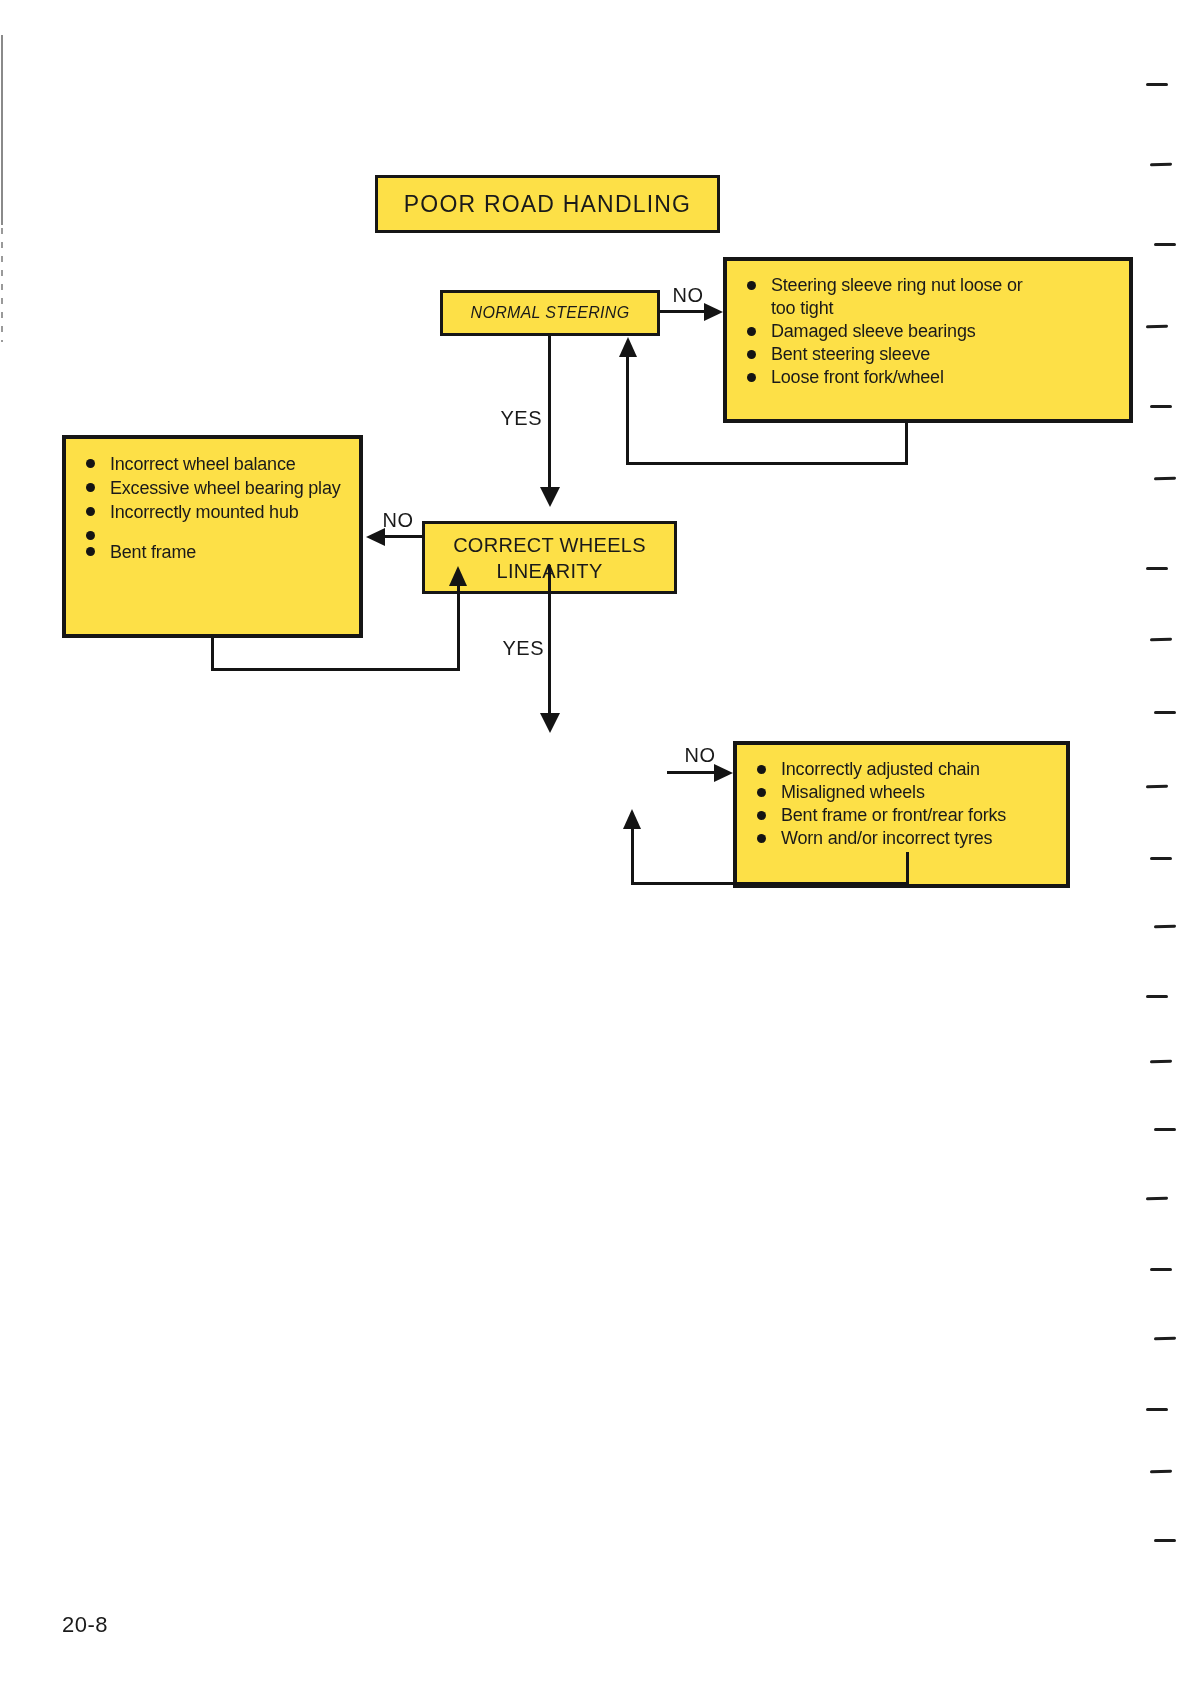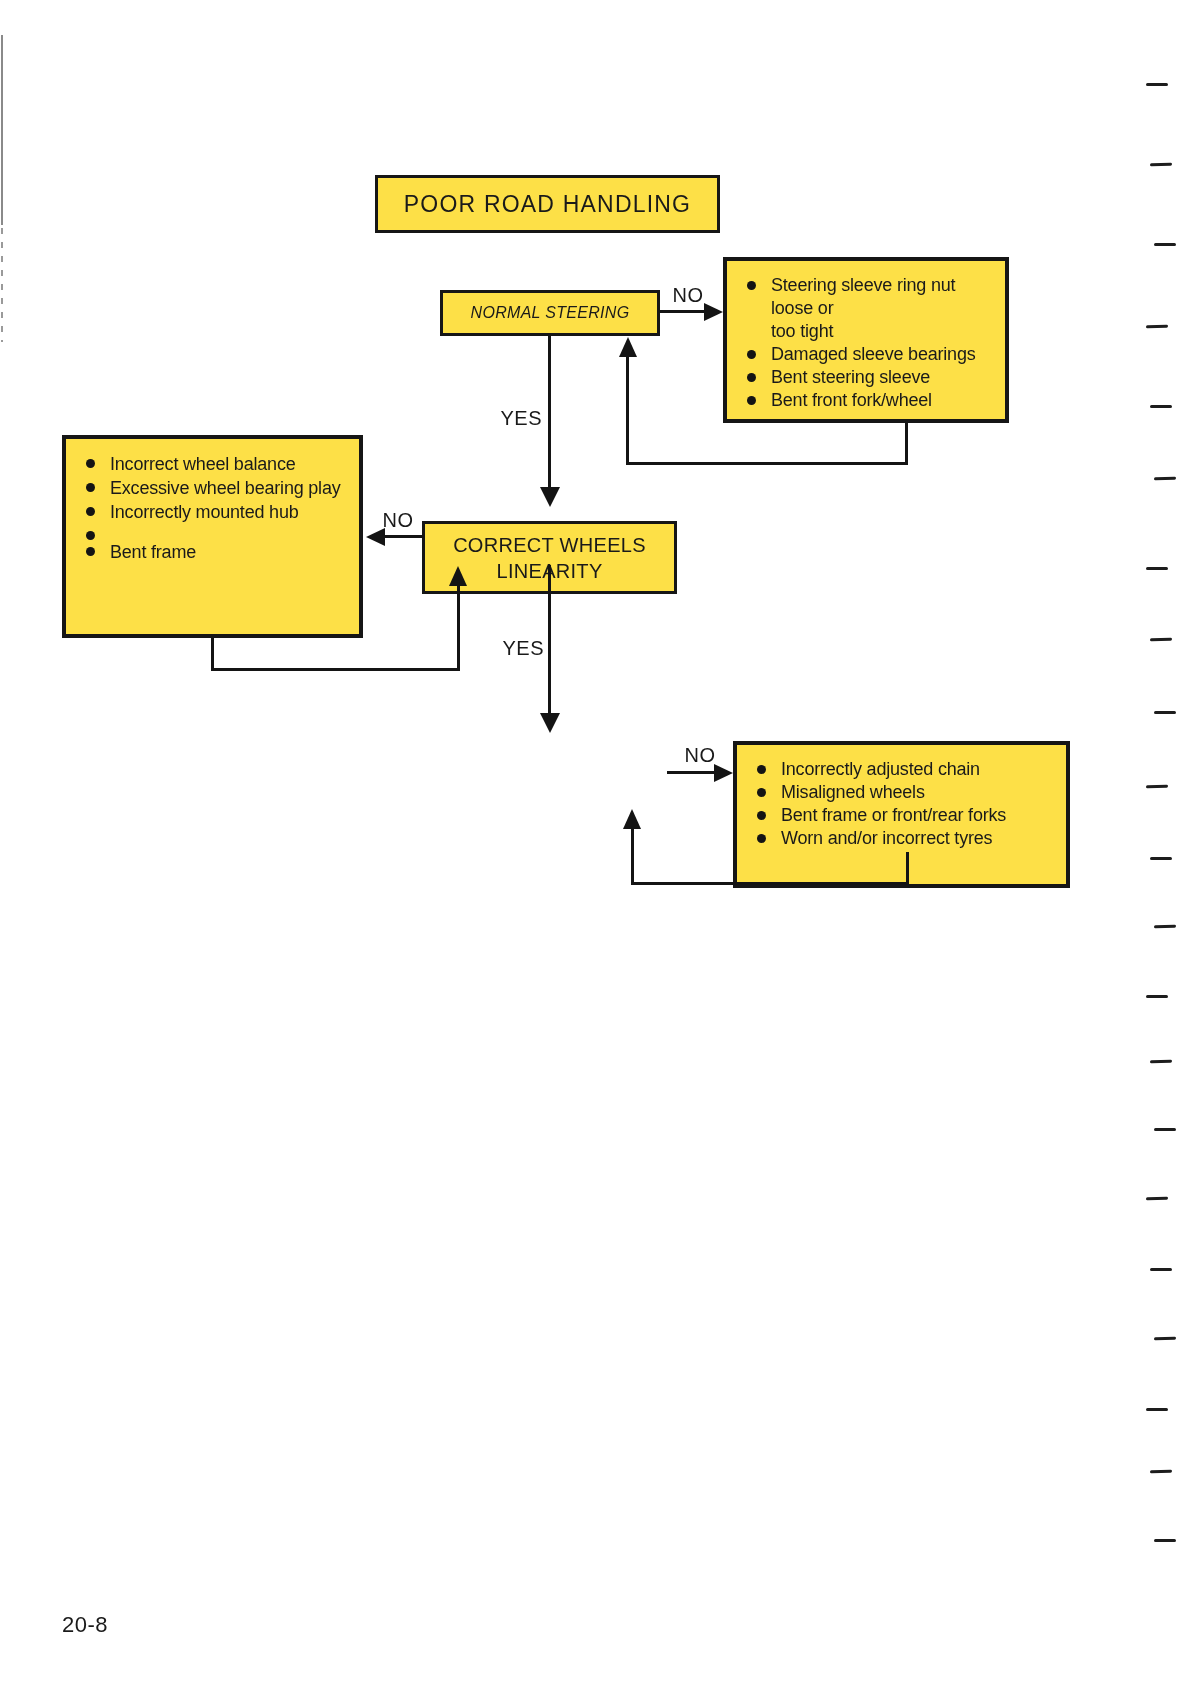--- a/index.html
+++ b/index.html
@@ -72,37 +72,37 @@
   <div class="box node" style="left:440px; top:290px; width:220px; height:46px;">
     <span class="node-label" style="font-size:16px;font-style:italic;">NORMAL STEERING</span>
   </div>
 
   <div class="box node" style="left:422px; top:521px; width:255px; height:73px;">
     <span class="node-label" style="font-size:20px; line-height:26px;">CORRECT WHEELS
 LINEARITY</span>
   </div>
 
 
-  <div class="box cause" id="cause-steering" style="left:723px; top:257px; width:286px; height:166px;">
+  <div class="box cause" id="cause-steering" style="left:723px; top:257px; width:410px; height:166px;">
     <div class="bullet-row">
       <span class="dot"></span>
       <span class="bt">Steering sleeve ring nut loose or
 too tight</span>
     </div>
     <div class="bullet-row">
       <span class="dot"></span>
       <span class="bt">Damaged sleeve bearings</span>
     </div>
     <div class="bullet-row">
       <span class="dot"></span>
       <span class="bt">Bent steering sleeve</span>
     </div>
     <div class="bullet-row">
       <span class="dot"></span>
-      <span class="bt">Bent front fork/wheel</span>
+      <span class="bt">Loose front fork/wheel</span>
     </div>
   </div>
 
   <div class="box cause" id="cause-wheels" style="left:62px; top:435px; width:301px; height:203px;">
     <div class="bullet-row">
       <span class="dot"></span>
       <span class="bt">Incorrect wheel balance</span>
     </div>
     <div class="bullet-row">
       <span class="dot"></span>

